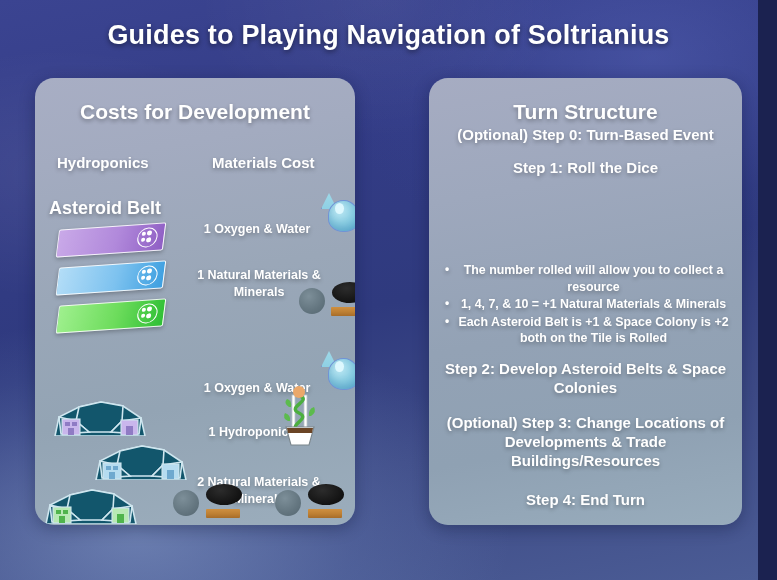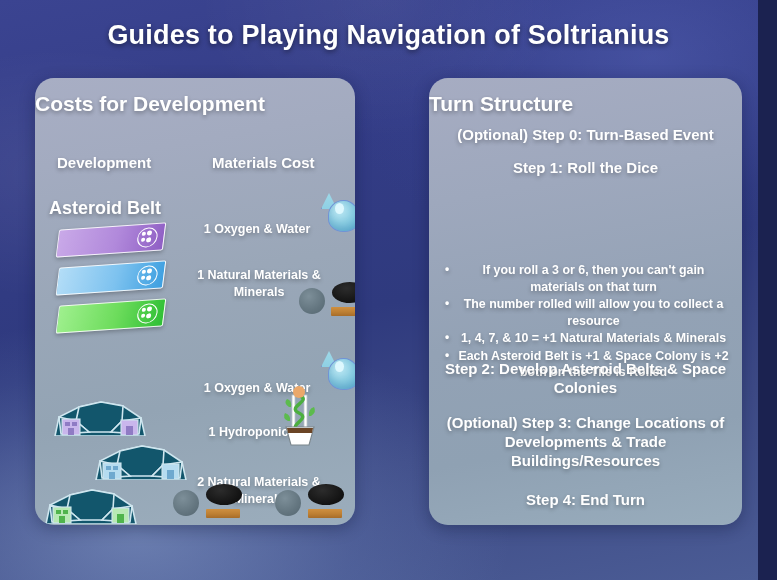--- a/index.html
+++ b/index.html
@@ -50,24 +50,26 @@
     overflow: hidden;
     z-index: 2;
   }
   .panel-left  { left: 35px;  top: 78px; width: 320px; height: 447px; }
   .panel-right { left: 429px; top: 78px; width: 313px; height: 447px;
     background: linear-gradient(170deg, #a6acc2 0%, #9ea8bd 25%, #93a2b5 55%, #8fa1b3 78%, #98acbc 100%); }
 
   .panel-title {
     position: absolute;
     left: 0; width: 100%;
+    text-align: center;
     color: #ffffff;
     font-size: 21px;
     font-weight: bold;
     text-shadow: 0 2px 4px rgba(0,0,0,0.32);
+    margin-top: 8px;
   }
 
   .col-head {
     position: absolute;
     color: #ffffff;
     font-size: 15px;
     font-weight: bold;
     text-shadow: 0 2px 4px rgba(0,0,0,0.3);
   }
 
@@ -217,21 +219,21 @@
 <body>
 
 <div id="page">
 
   <div class="title">Guides to Playing Navigation of Soltrianius</div>
 
   <div class="panel panel-left">
 
     <div class="panel-title" style="top:14px;">Costs for Development</div>
 
-    <div class="col-head" style="left:22px; top:76px;">Development</div>
+    <div class="col-head" style="left:22px; top:76px;">Hydroponics</div>
     <div class="col-head" style="left:177px; top:76px;">Materials Cost</div>
 
     <div class="dev-label" style="left:14px; top:120px;">Asteroid Belt</div>
 
     <div class="belt belt-purple" style="left:23px; top:148px;">
       <span class="belt-badge">
         <i class="bb1"></i>
           <i class="bb2"></i>
           <i class="bb3"></i>
           <i class="bb4"></i>
@@ -356,21 +358,20 @@
   </div>
 
   <div class="panel panel-right">
 
     <div class="panel-title" style="top:14px;">Turn Structure</div>
 
     <div class="step" style="top:47px;">(Optional) Step 0:  Turn-Based Event</div>
     <div class="step" style="top:80px;">Step 1: Roll the Dice</div>
 
     <ul class="bullets">
-      <li>If you roll a 3 or 6, then you can't gain materials on that turn</li>
       <li>The number rolled will allow you to collect a resource</li>
       <li>1, 4, 7, &amp; 10 = +1 Natural Materials &amp; Minerals</li>
       <li>Each Asteroid Belt is +1 &amp; Space Colony is +2 both on the Tile is Rolled</li>
     </ul>
 
     <div class="step" style="top:281px;">Step 2:  Develop Asteroid Belts &amp; Space Colonies</div>
     <div class="step" style="top:335px;">(Optional) Step 3: Change Locations of Developments &amp; Trade Buildings/Resources</div>
     <div class="step" style="top:412px;">Step 4:  End Turn</div>
   </div>
 

